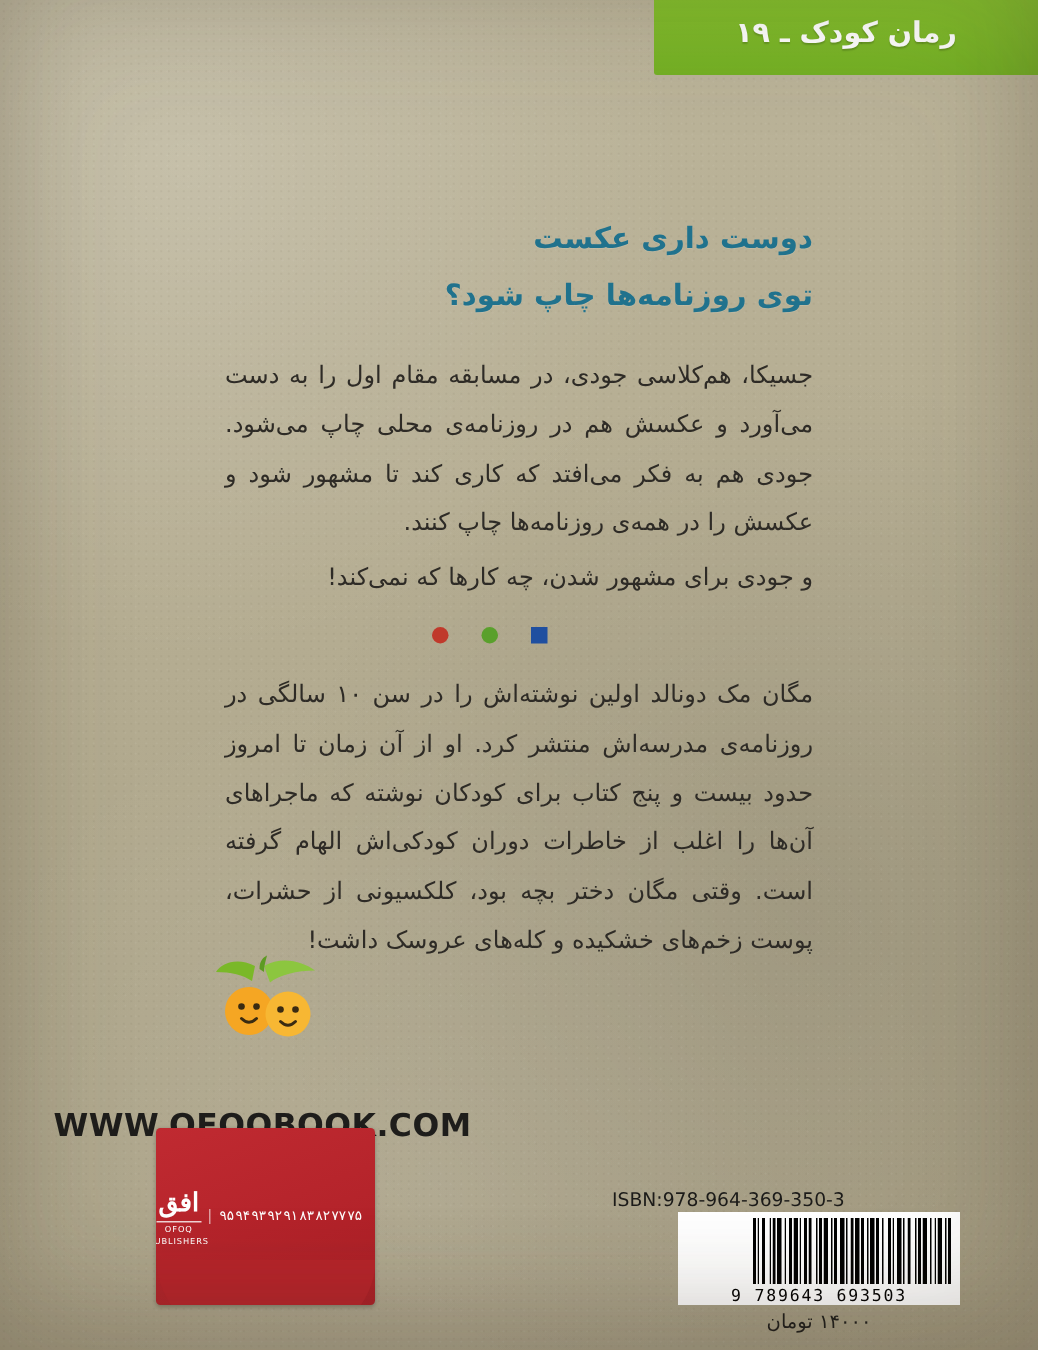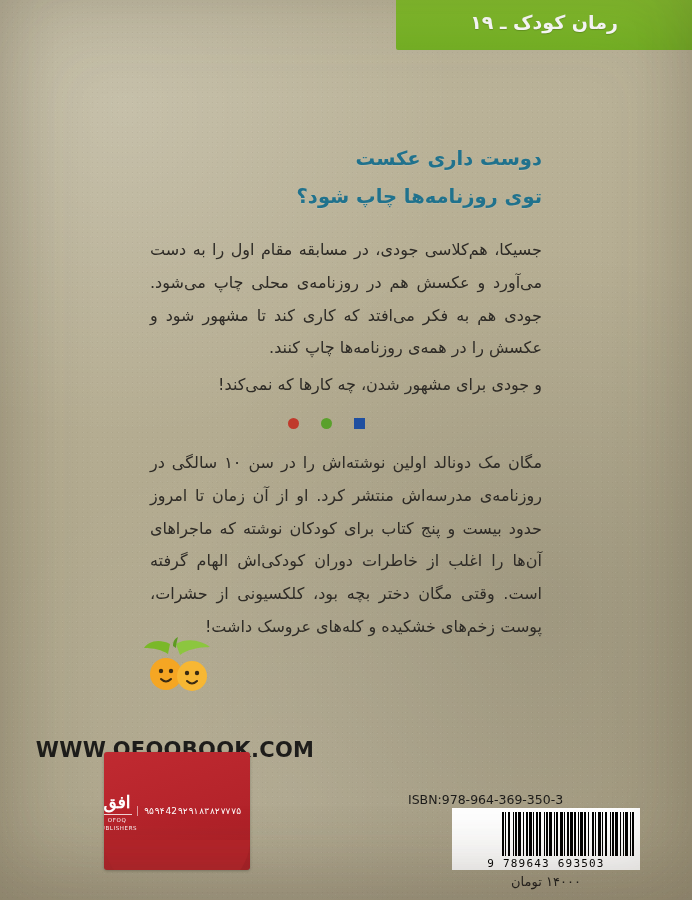--- a/index.html
+++ b/index.html
@@ -39,21 +39,21 @@
     inset: 0;
     pointer-events: none;
     box-shadow: inset 0 0 90px rgba(70,60,40,0.22), inset 0 -40px 60px rgba(70,60,40,0.14);
   }
 
   
   .top-banner {
     position: absolute;
     top: 0;
     right: 0;
-    width: 296px;
+    width: 256px;
     height: 50px;
     background: #7ab828;
     background-image: linear-gradient(180deg, #84c02c 0%, #74b024 100%);
     border-bottom-left-radius: 2px;
   }
   .top-banner .series-label {
     position: absolute;
     inset: 0;
     display: flex;
     align-items: center;
@@ -332,21 +332,21 @@
 
   <div class="seal">
     <div class="seal-inner">
       <div class="seal-years">
         <span>۷۵</span>
         <span>۷۷</span>
         <span>۸۲</span>
         <span>۸۳</span>
         <span>۹۱</span>
         <span>۹۲</span>
-        <span>42</span>
+        <span>۹۳</span>
         <span>۹۴</span>
         <span>۹۵</span>
       </div>
       <div class="seal-brand">
         <div class="brand-script">افق</div>
         <div class="brand-line"></div>
         <div class="brand-sub">OFOQ</div>
         <div class="brand-sub">PUBLISHERS</div>
       </div>
     </div>

